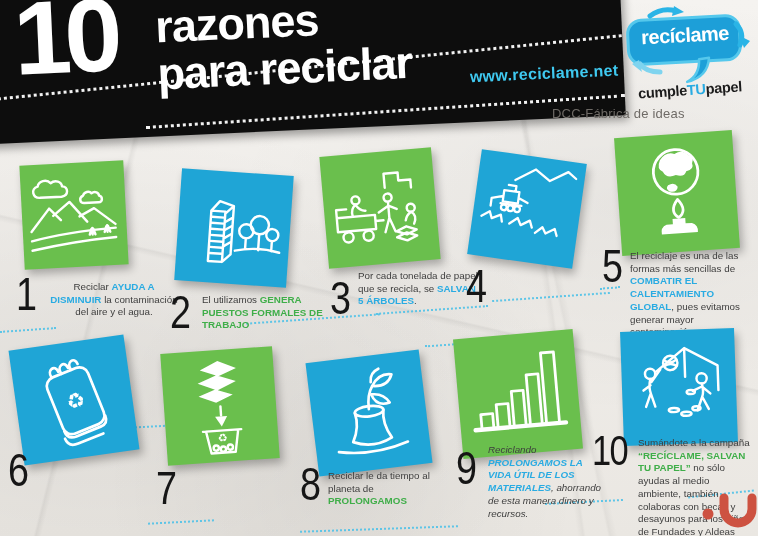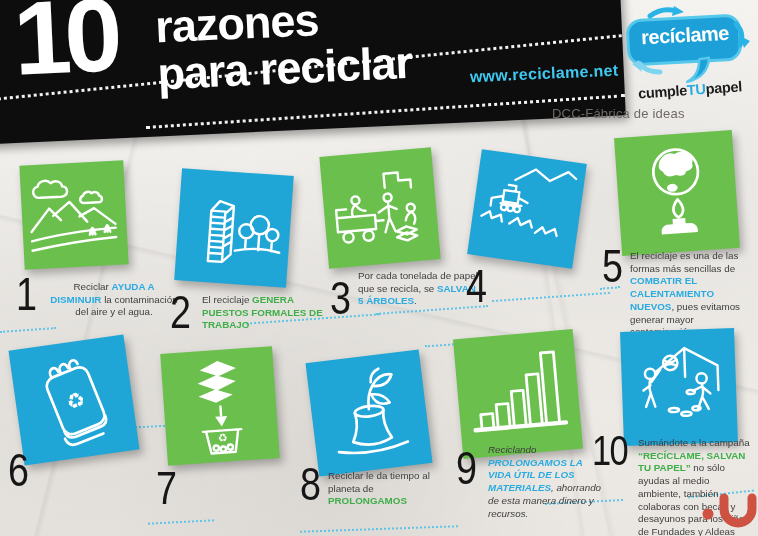--- a/index.html
+++ b/index.html
@@ -108,21 +108,21 @@
       <path d="M26 34 H40 V84 H26 Z M26 34 L34 24 L48 28 L40 36 M40 36 L48 28 L48 76 L40 84"></path>
       <path d="M27 40 H39 M27 46 H39 M27 52 H39 M27 58 H39 M27 64 H39 M27 70 H39 M27 76 H39"></path>
       <path d="M41 44 L47 40 M41 52 L47 48 M41 60 L47 56 M41 68 L47 64"></path>
       <circle cx="62" cy="52" r="7"></circle>
         <circle cx="75" cy="45" r="9"></circle>
         <circle cx="88" cy="54" r="6"></circle>
       <path d="M62 59 V70 M75 54 V70 M88 60 V70 M52 72 Q74 66 96 71"></path>
     </svg>
   </div>
   <div class="num" style="left:170px;top:292px;font-size:46px;">2</div>
-  <p class="txt" style="left:202px;top:294px;width:126px;"><span>El reciclaje </span><span class="hg">GENERA PUESTOS FORMALES DE TRABAJO</span></p>
+  <p class="txt" style="left:202px;top:294px;width:126px;"><span>El utilizamos </span><span class="hg">GENERA PUESTOS FORMALES DE TRABAJO</span></p>
 
   <div class="note g" style="left:324px;top:152px;width:112px;height:112px;transform:rotate(-5deg);">
     <svg viewBox="0 0 100 100" fill="none" stroke="#fff" stroke-width="2.4" stroke-linecap="round" stroke-linejoin="round">
       <path d="M56 30 V16 H70 V24 H82 V32"></path>
       <path d="M6 56 V48 H16 M6 56 H44 V70 H6 Z M44 62 H52"></path>
       <circle cx="16" cy="76" r="5"></circle>
         <circle cx="36" cy="76" r="5"></circle>
       <circle cx="26" cy="40" r="4"></circle>
         <path d="M26 44 q-6 4 -4 12 M26 45 q4 6 9 6"></path>
       <circle cx="58" cy="40" r="4"></circle>
@@ -151,21 +151,21 @@
   <div class="note g" style="left:618px;top:134px;width:118px;height:118px;transform:rotate(-4deg);">
     <svg viewBox="0 0 100 100" fill="none" stroke="#fff" stroke-width="2.6" stroke-linecap="round" stroke-linejoin="round">
       <circle cx="50" cy="30" r="21"></circle>
       <path fill="#fff" stroke="none" d="M36 18 q6 -8 14 -5 q8 -4 13 2 q6 2 3 8 q2 6 -6 7 q-2 6 -10 3 q-9 3 -12 -4 q-6 -3 -2 -11 z"></path>
       <path fill="#fff" stroke="none" d="M42 42 q6 -3 9 2 q-1 6 -8 4 q-4 -3 -1 -6 z"></path>
       <path d="M50 56 c7 8 5 14 0 17 c-5 -3 -7 -9 0 -17 z"></path>
       <path fill="#fff" stroke="none" d="M44 74 h12 v5 h6 q6 2 5 9 h-34 q-1 -7 5 -9 h6 z"></path>
     </svg>
   </div>
   <div class="num" style="left:602px;top:246px;font-size:46px;">5</div>
-  <p class="txt" style="left:630px;top:250px;width:124px;"><span>El reciclaje es una de las formas más sencillas de </span><span class="hb">COMBATIR EL CALENTAMIENTO NUEVOS</span><span>, pues evitamos generar mayor contaminación.</span></p>
+  <p class="txt" style="left:630px;top:250px;width:124px;"><span>El reciclaje es una de las formas más sencillas de </span><span class="hb">COMBATIR EL CALENTAMIENTO GLOBAL</span><span>, pues evitamos generar mayor contaminación.</span></p>
 
   <div class="note b" style="left:16px;top:342px;width:116px;height:116px;transform:rotate(-8deg);">
     <svg viewBox="0 0 100 100" fill="none" stroke="#fff" stroke-width="2.6" stroke-linecap="round" stroke-linejoin="round">
       <g transform="rotate(-14 50 50)">
         <rect x="30" y="22" width="42" height="58" rx="9"></rect>
         <path d="M30 74 q0 9 9 9 h25 q8 0 8 -8 M28 81 q0 9 10 9 h26"></path>
         <path d="M38 22 c-2 -9 8 -11 8 -3 M48 22 c-2 -9 8 -11 8 -3 M58 22 c-2 -9 8 -11 8 -3"></path>
         <text x="51" y="58" font-size="20" fill="#fff" stroke="none" text-anchor="middle" font-family="DejaVu Sans">♻</text>
       </g>
     </svg>

